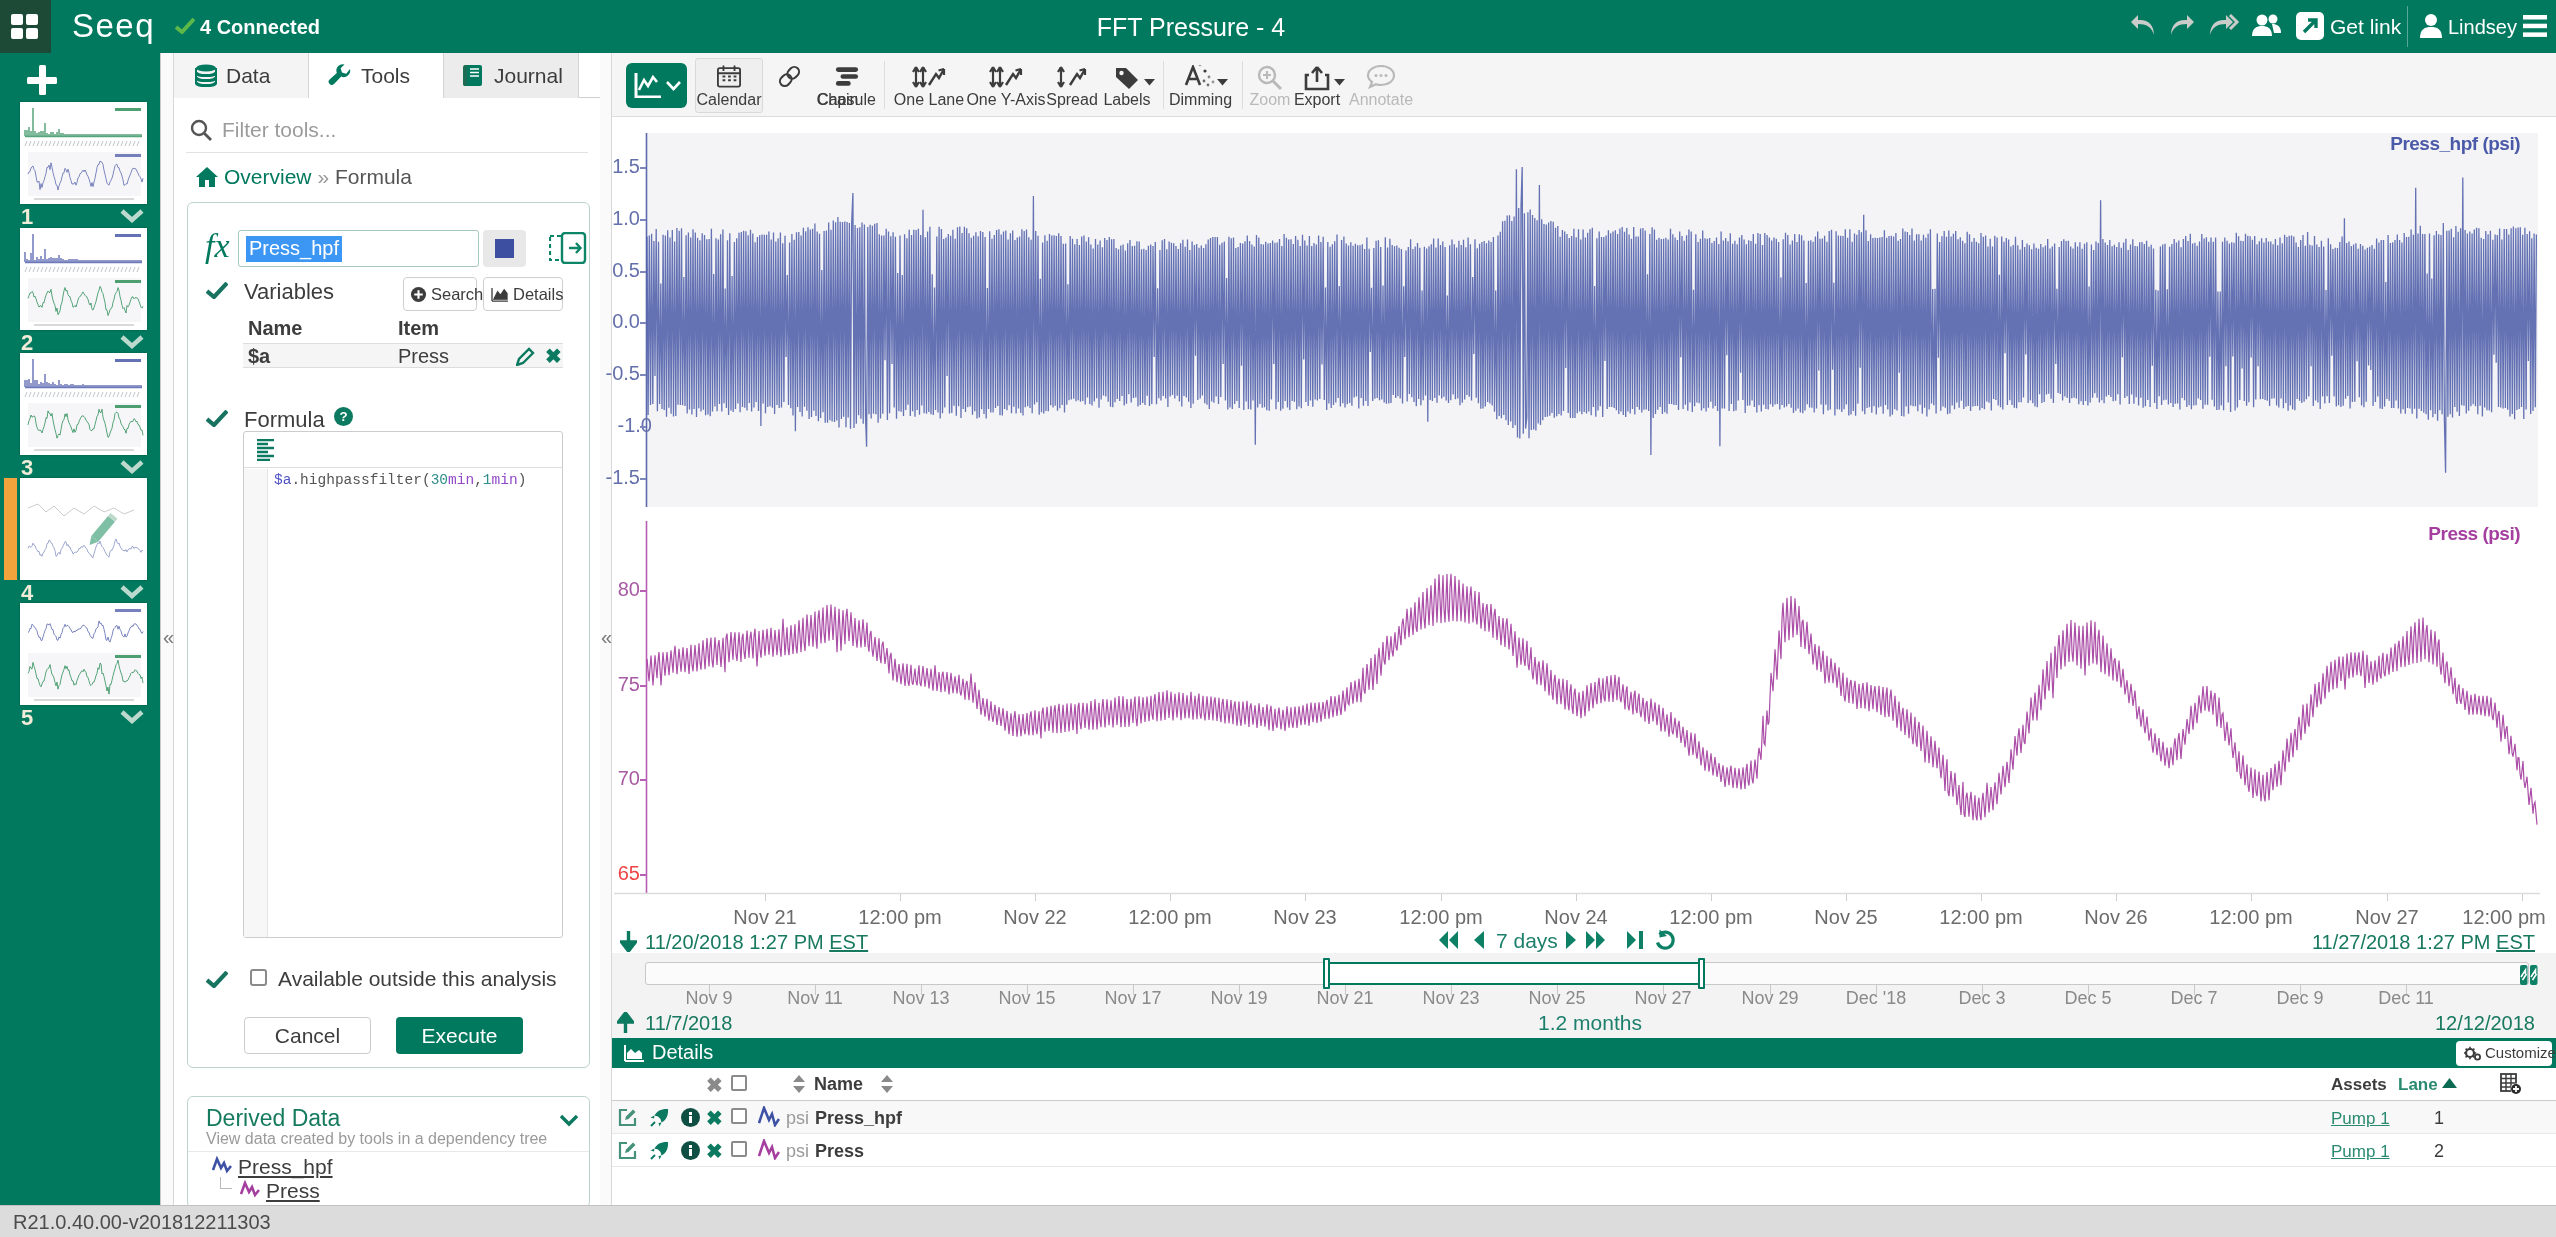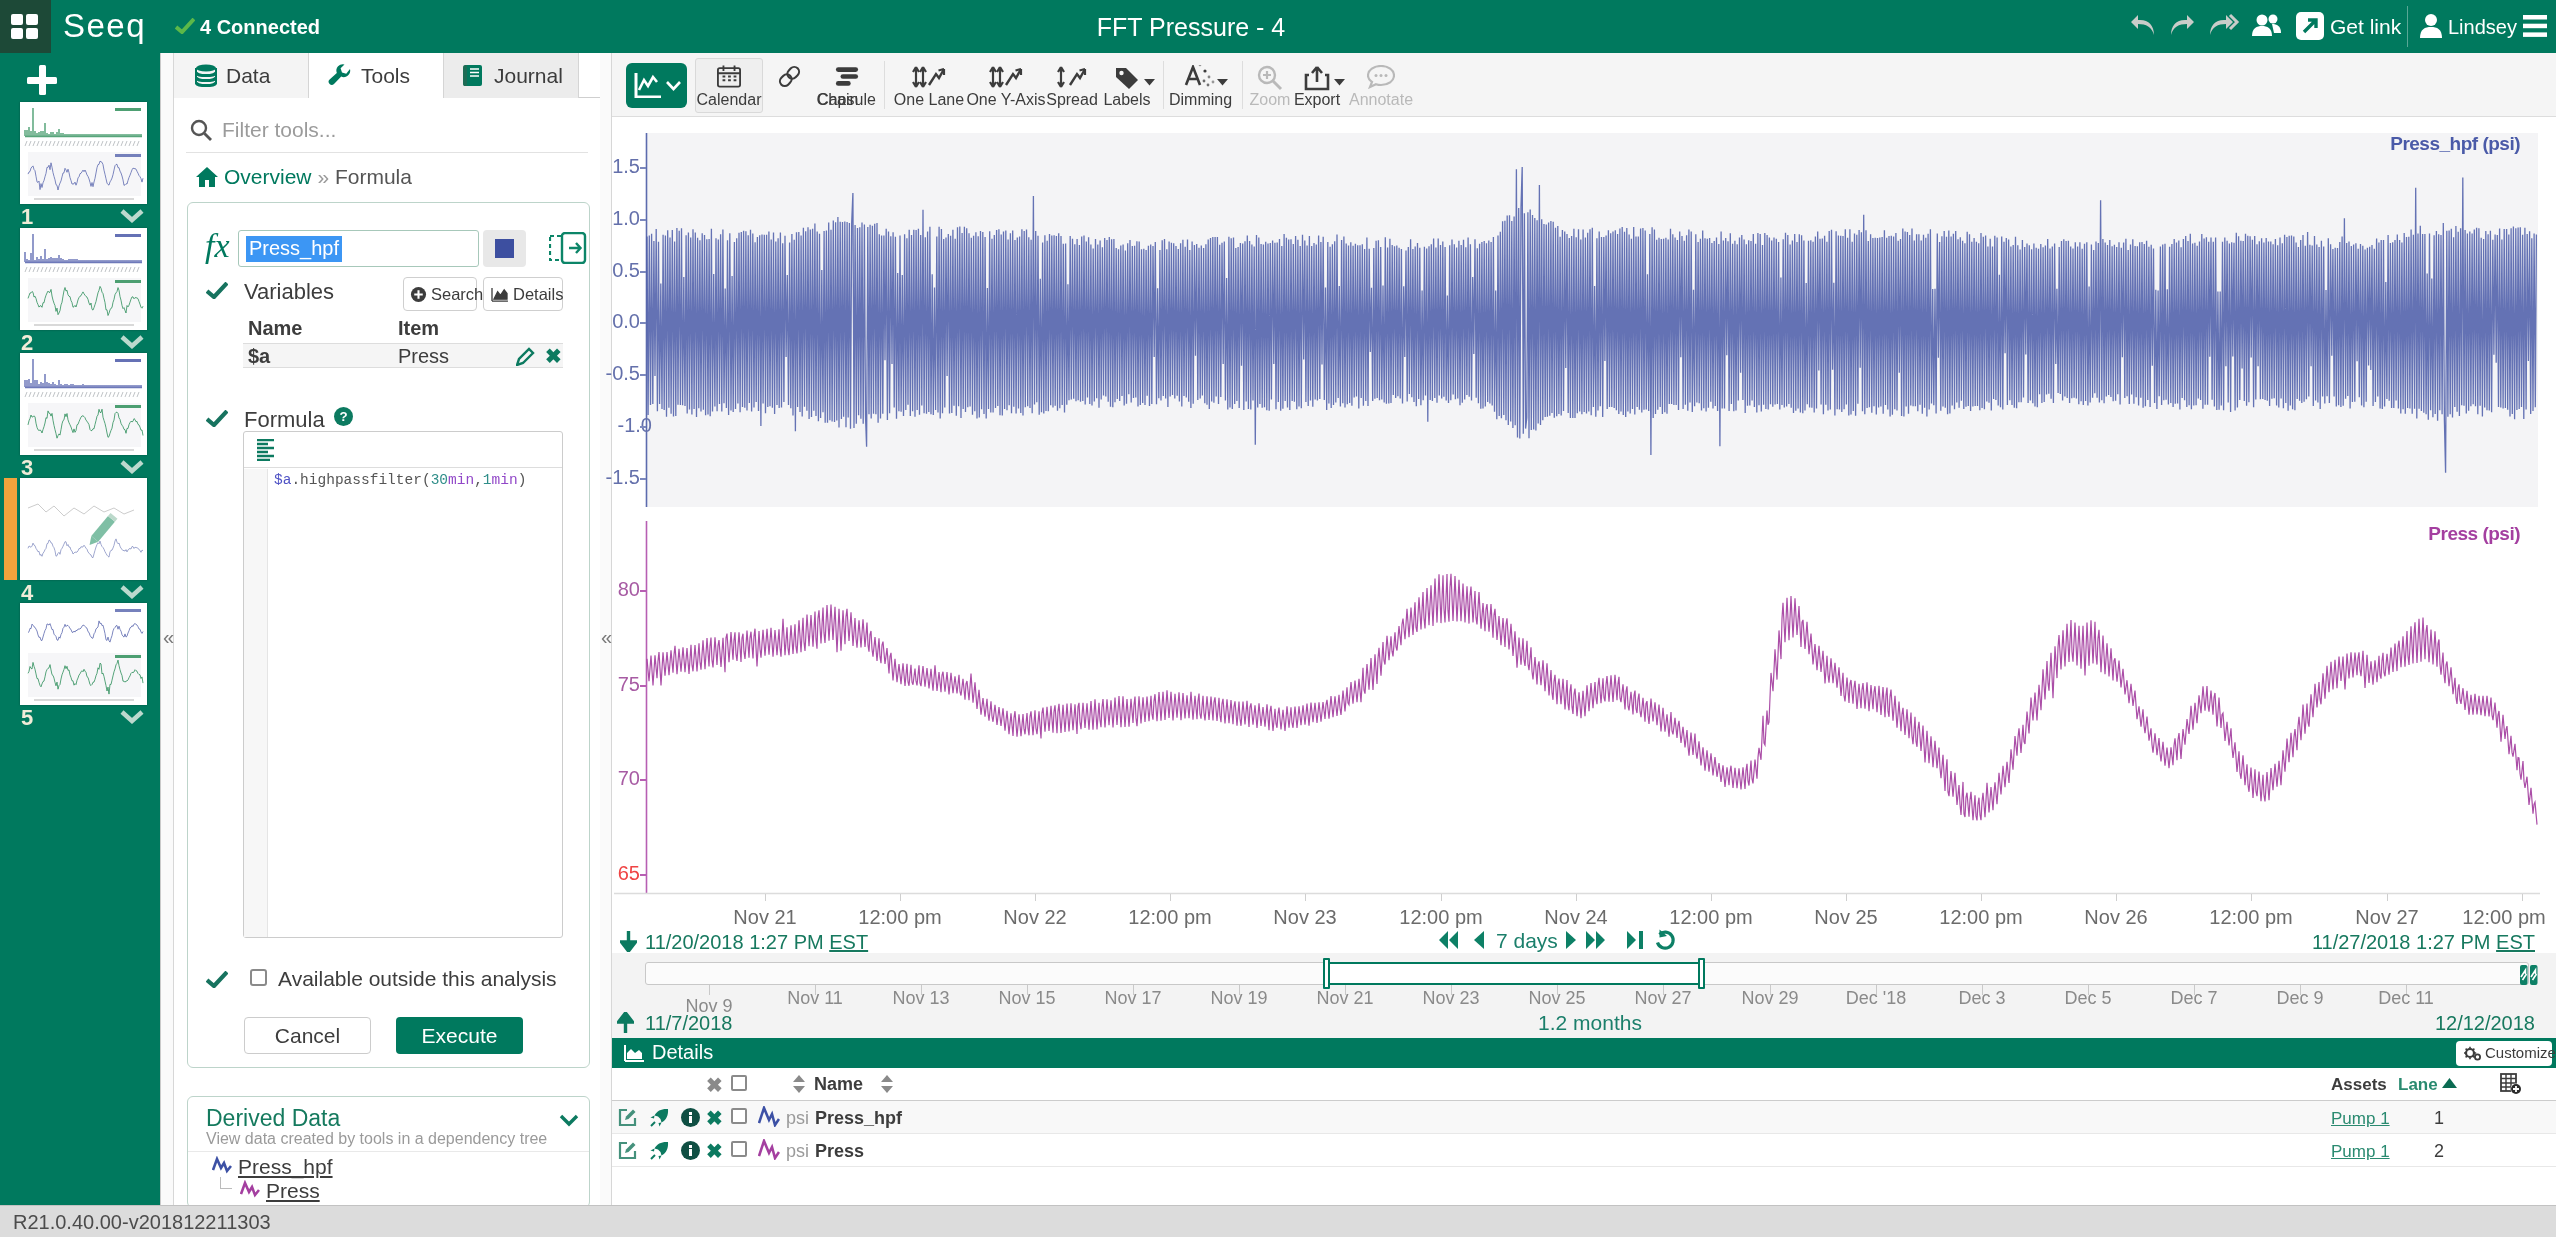--- a/index.html
+++ b/index.html
@@ -11,21 +11,21 @@
 
 <div class="abs" style="left:0;top:0;width:2556px;height:53px;background:#00795e;">
   <div class="abs" style="left:0;top:0;width:51px;height:53px;background:#1d4937;">
     <svg class="abs" style="left:11px;top:14px;" width="28" height="26" viewBox="0 0 28 26">
       <rect x="0" y="0" width="12" height="11" rx="2" fill="#fff"></rect>
       <rect x="15" y="0" width="12" height="11" rx="2" fill="#fff"></rect>
       <rect x="0" y="14" width="12" height="11" rx="2" fill="#fff"></rect>
       <rect x="15" y="14" width="12" height="11" rx="2" fill="#fff"></rect>
     </svg>
   </div>
-  <div class="abs" style="left:63px;top:7px;color:#fff;font-size:33px;font-weight:400;letter-spacing:1.5px;">Seeq</div>
+  <div class="abs" style="left:72px;top:7px;color:#fff;font-size:33px;font-weight:400;letter-spacing:1.5px;">Seeq</div>
   <svg class="abs" style="left:175px;top:18px;" width="20" height="16" viewBox="0 0 20 16">
       <path d="M1 9 L7 14 L19 1" stroke="#5cb849" stroke-width="4" fill="none"></path>
     </svg>
   <div class="abs" style="left:200px;top:16px;color:#fff;font-size:20px;font-weight:700;">4 Connected</div>
   <div class="abs" style="left:1041px;top:13px;width:300px;text-align:center;color:#fff;font-size:25px;">FFT Pressure - 4</div>
 
   <svg class="abs" style="left:2128px;top:12px;" width="30" height="28" viewBox="0 0 30 28">
     <path d="M10 3 L3 10 L10 17 L10 12 C18 12 24 15 26 23 C26 13 20 7 10 8 Z" fill="#c9ccc9"></path>
   </svg>
   <svg class="abs" style="left:2167px;top:12px;" width="30" height="28" viewBox="0 0 30 28">
@@ -498,21 +498,21 @@
     <rect x="10" y="0" width="7.5" height="20" rx="2" fill="#0d8066"></rect>
     <path d="M1 12 L5.5 5 L5.5 9 M11 12 L15.5 5 L15.5 9" stroke="#fff" stroke-width="1.6" fill="none"></path>
     <path d="M2.5 15 L6.5 9 M12.5 15 L16.5 9" stroke="#fff" stroke-width="1.6"></path>
   </svg>
 <svg class="abs" style="left:617px;top:1012px;" width="17" height="21" viewBox="0 0 17 21">
     <path d="M8.5 21 L8.5 7 M8.5 1 L1.5 10 L15.5 10 Z" stroke="#0c7a60" stroke-width="3.4" fill="#0c7a60"></path>
   </svg>
 <div class="abs" style="left:645px;top:1012px;font-size:20px;color:#17795f;">11/7/2018</div>
 <div class="abs" style="left:1490px;top:1011px;width:200px;text-align:center;font-size:21px;color:#1b7f6b;">1.2 months</div>
 <div class="abs" style="left:2335px;top:1012px;width:200px;text-align:right;font-size:20px;color:#17795f;">12/12/2018</div>
-<div class="abs" style="left:659px;top:988px;width:100px;text-align:center;font-size:18px;color:#8a8a8a;margin-top:8px;">Nov 9</div>
+<div class="abs" style="left:659px;top:988px;width:100px;text-align:center;font-size:18px;color:#8a8a8a;">Nov 9</div>
 <div class="abs" style="left:765px;top:988px;width:100px;text-align:center;font-size:18px;color:#8a8a8a;">Nov 11</div>
 <div class="abs" style="left:871px;top:988px;width:100px;text-align:center;font-size:18px;color:#8a8a8a;">Nov 13</div>
 <div class="abs" style="left:977px;top:988px;width:100px;text-align:center;font-size:18px;color:#8a8a8a;">Nov 15</div>
 <div class="abs" style="left:1083px;top:988px;width:100px;text-align:center;font-size:18px;color:#8a8a8a;">Nov 17</div>
 <div class="abs" style="left:1189px;top:988px;width:100px;text-align:center;font-size:18px;color:#8a8a8a;">Nov 19</div>
 <div class="abs" style="left:1295px;top:988px;width:100px;text-align:center;font-size:18px;color:#8a8a8a;">Nov 21</div>
 <div class="abs" style="left:1401px;top:988px;width:100px;text-align:center;font-size:18px;color:#8a8a8a;">Nov 23</div>
 <div class="abs" style="left:1507px;top:988px;width:100px;text-align:center;font-size:18px;color:#8a8a8a;">Nov 25</div>
 <div class="abs" style="left:1613px;top:988px;width:100px;text-align:center;font-size:18px;color:#8a8a8a;">Nov 27</div>
 <div class="abs" style="left:1720px;top:988px;width:100px;text-align:center;font-size:18px;color:#8a8a8a;">Nov 29</div>

